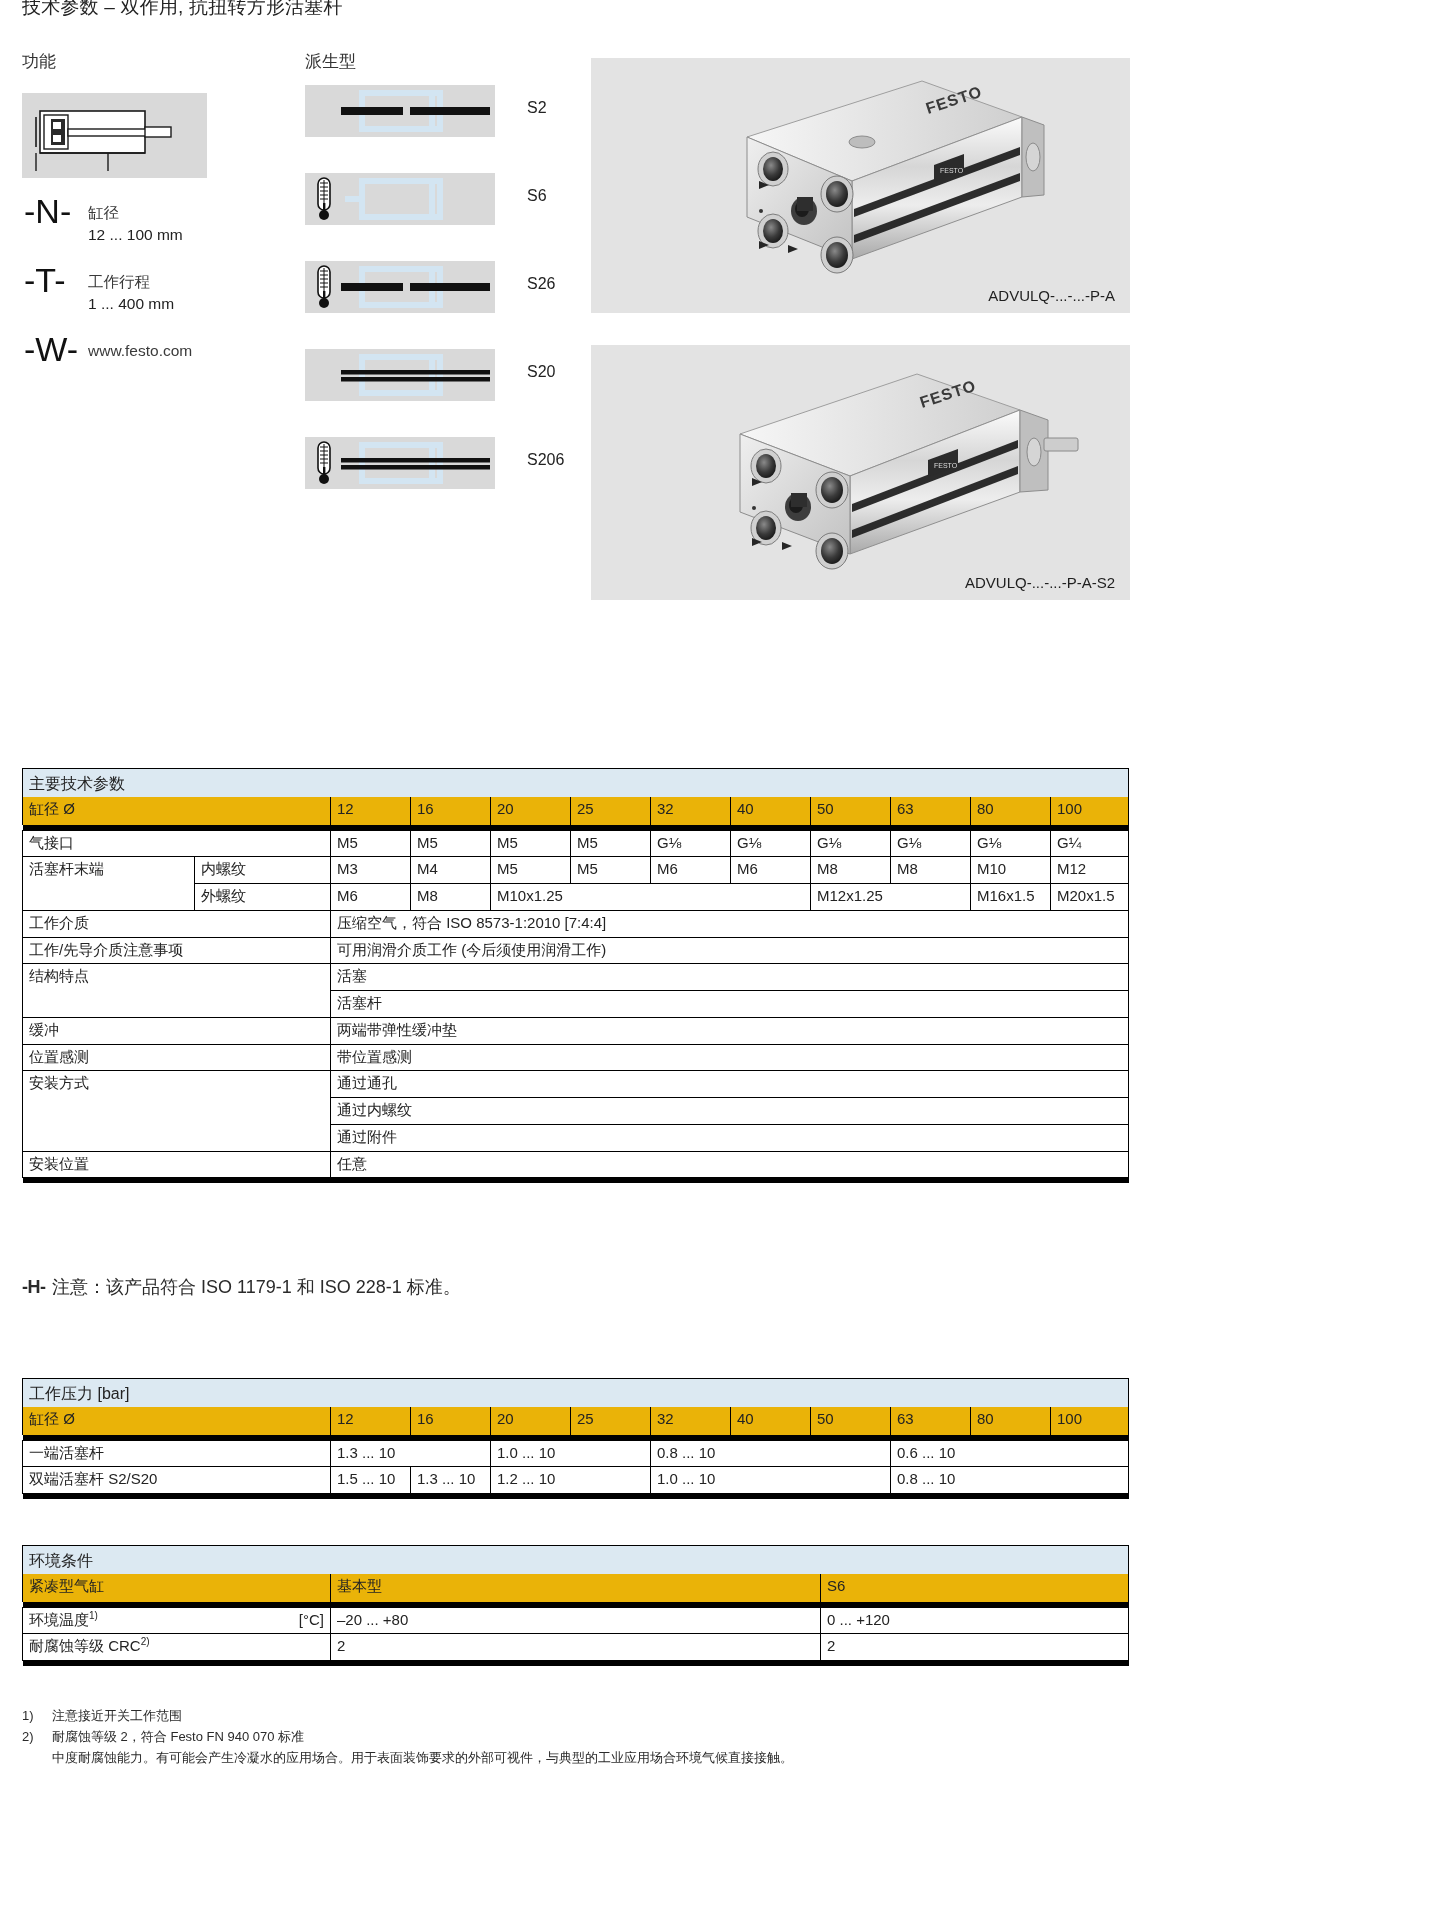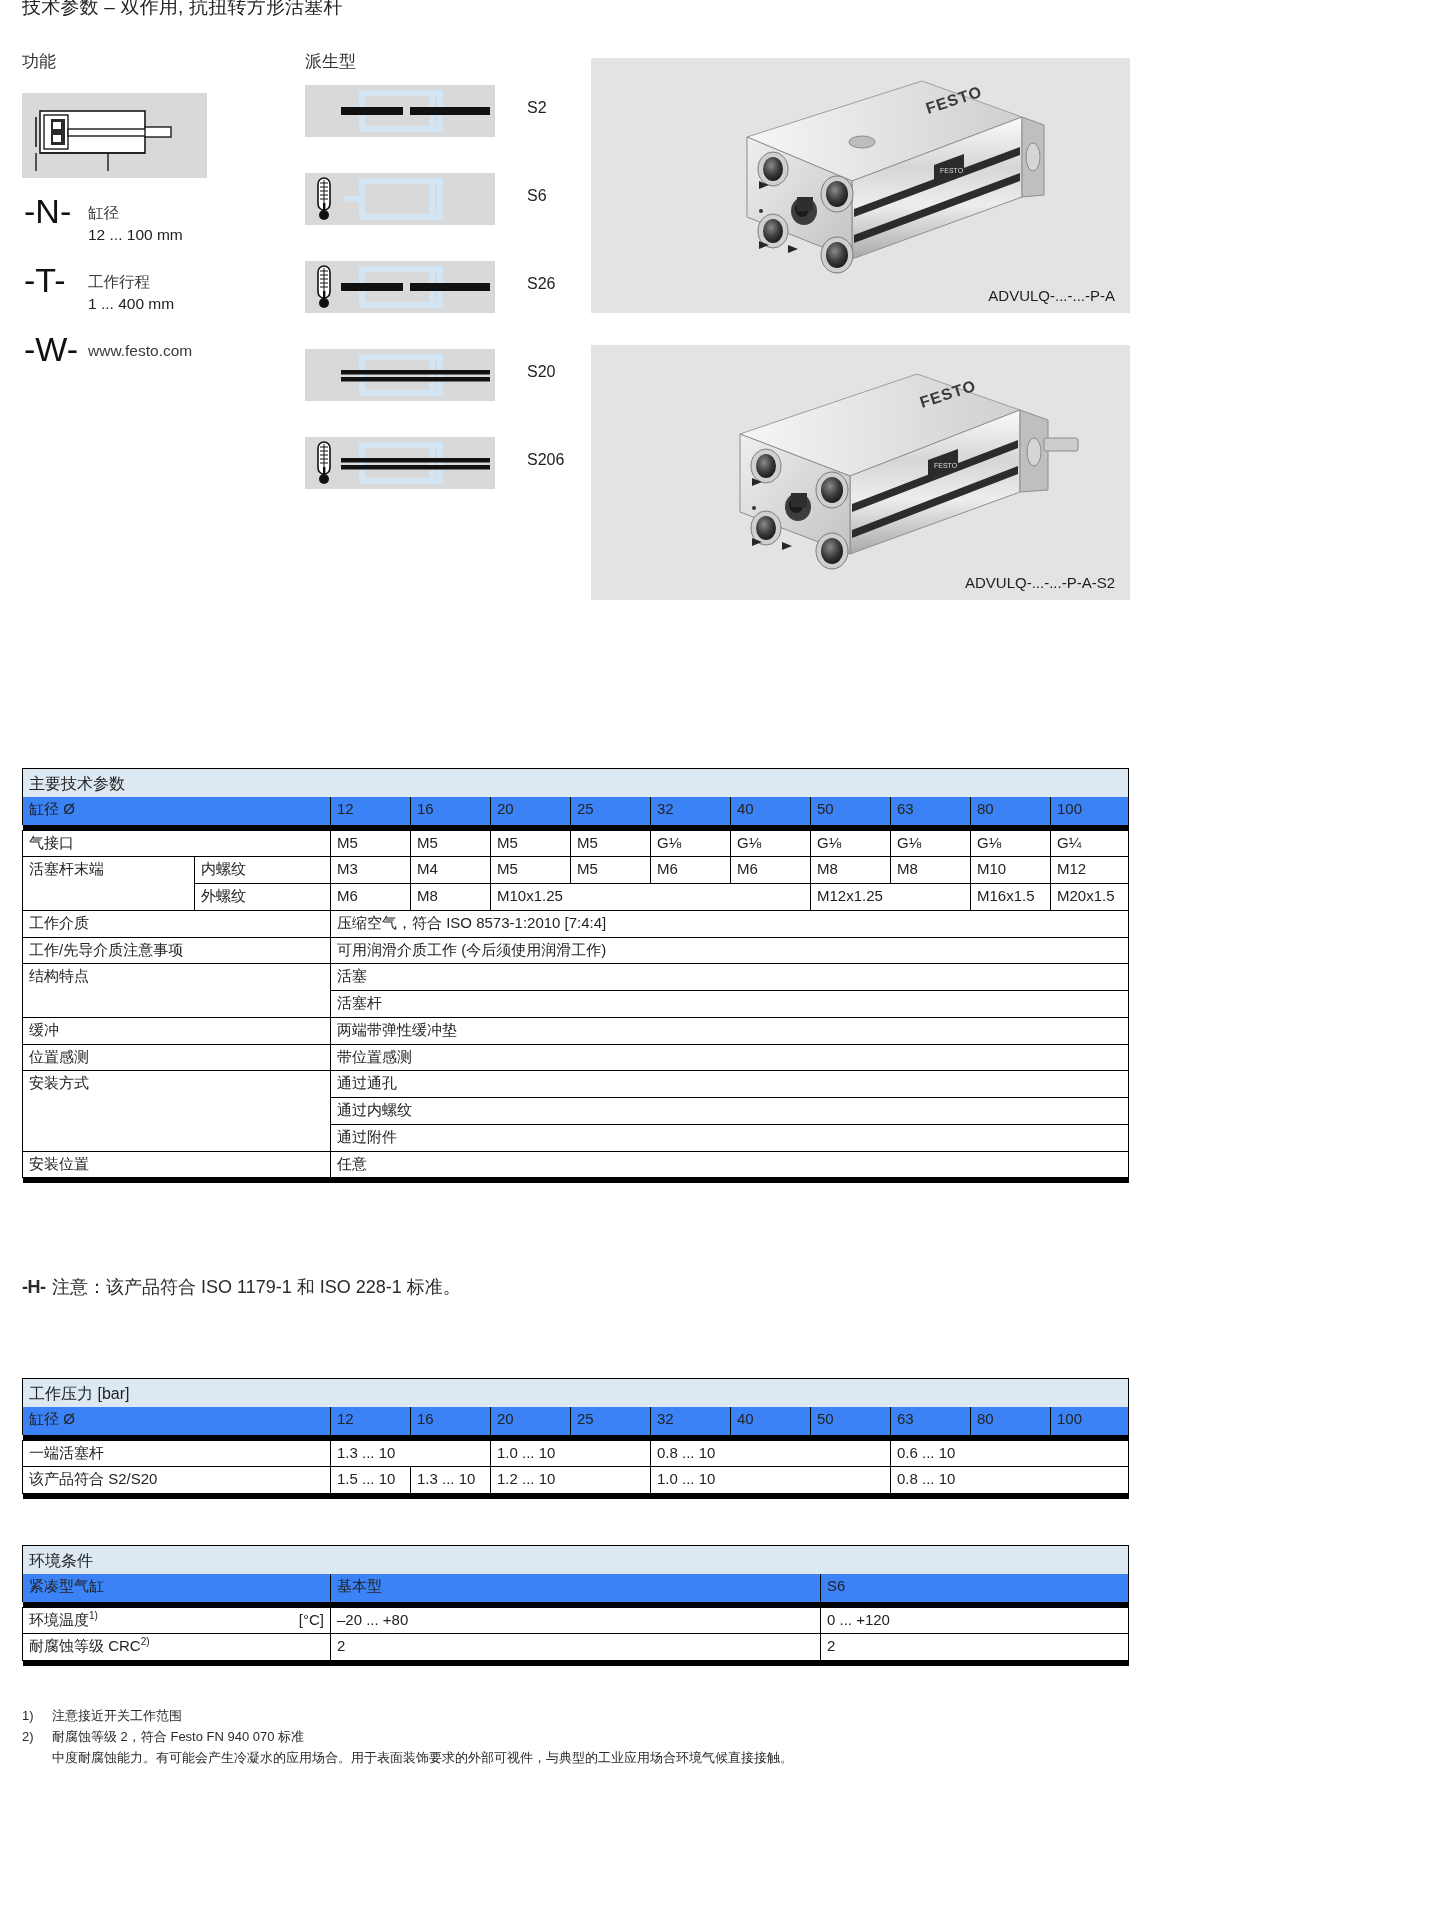--- a/index.html
+++ b/index.html
@@ -119,21 +119,21 @@
     font-size: 16px;
     border: none;
     border-left: 1px solid #000;
     border-right: 1px solid #000;
     border-top: 1px solid #000;
     padding-top: 5px;
     padding-bottom: 3px;
     height: 27px;
   }
   table.spec tr.hdr-cols td {
-    background: #3b82f6;
+    background: #eab308;
     border-top: none;
     border-bottom: none;
     height: 28px;
   }
   table.spec tr.thickline td {
     background: #000;
     padding: 0;
     height: 5px;
     border: none;
     line-height: 0;
@@ -626,21 +626,21 @@
           </tr>
 
         <tr>
           <td>一端活塞杆</td>
           <td colspan="2">1.3 ... 10</td>
           <td colspan="2">1.0 ... 10</td>
           <td colspan="3">0.8 ... 10</td>
           <td colspan="3">0.6 ... 10</td>
         </tr>
         <tr>
-          <td>该产品符合 S2/S20</td>
+          <td>双端活塞杆 S2/S20</td>
           <td colspan="1">1.5 ... 10</td>
           <td colspan="1">1.3 ... 10</td>
           <td colspan="2">1.2 ... 10</td>
           <td colspan="3">1.0 ... 10</td>
           <td colspan="3">0.8 ... 10</td>
         </tr>
         <tr class="botline">
             <td colspan="11"></td>
           </tr>
       </tbody>

